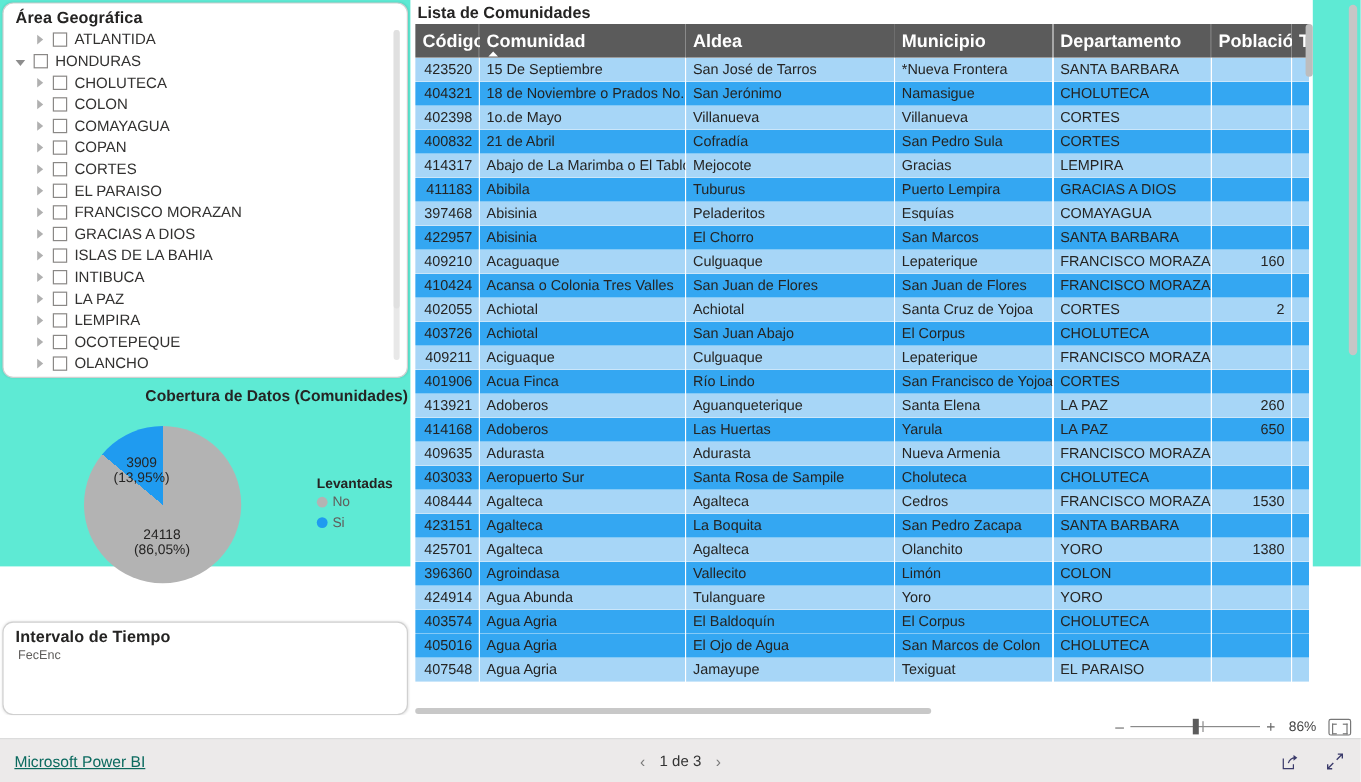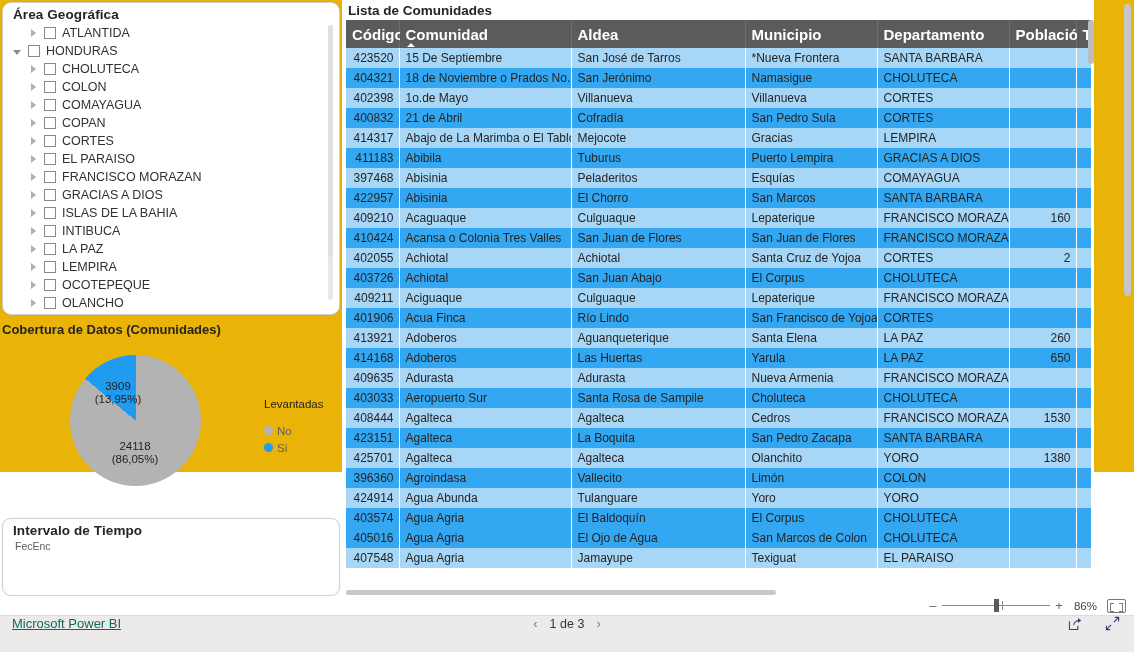--- a/index.html
+++ b/index.html
@@ -6,21 +6,21 @@
   html, body {
     margin: 0; padding: 0;
     width: 1134px; height: 652px;
     overflow: hidden;
     background: #ffffff;
     font-family: "Liberation Sans", sans-serif;
   }
   #root { position: relative; width: 1134px; height: 652px; background: #ffffff; }
 
   
-  #canvas { position: absolute; left: 0; top: 0; width: 1134px; height: 472px; background: #eab308; }
+  #canvas { position: absolute; left: 0; top: 0; width: 1134px; height: 472px; background: #5eead4; }
 
   
   .card {
     position: absolute;
     background: #ffffff;
     border: 1px solid #d0d0d0;
     border-radius: 9px;
     box-shadow: 0 0 2px rgba(0,0,0,.10);
   }
   #geo-card { left: 2px; top: 2px; width: 338px; height: 313px; }
@@ -46,29 +46,29 @@
   .indent { width: 16px; flex: none; }
 
   .tree-scroll {
     position: absolute; right: 6px; top: 22px; width: 5px; height: 275px;
     background: #e8e8e8; border-radius: 3px;
   }
   .tree-scroll i { display:block; width:5px; height:232px; background:#e0e0e0; border-radius:3px;}
 
   
   #pie-wrap { position: absolute; left: 2px; top: 318px; width: 338px; height: 196px; }
-  #pie-title { text-align: left; font-size: 13px; font-weight: bold; color: #252423; padding-top: 4px; }
+  #pie-title { text-align: right; font-size: 13px; font-weight: bold; color: #252423; padding-top: 4px; }
   #pie {
     position: absolute; left: 68px; top: 37px; width: 131px; height: 131px; border-radius: 50%;
   }
   .pie-lab { position: absolute; text-align: center; font-size: 11.5px; color: #252423; line-height: 13px; }
   #lab-si { left: 88px; top: 380px; width: 60px; }
   #lab-no { left: 100px; top: 440px; width: 70px; }
   #legend { position: absolute; left: 264px; top: 398px; }
-  #legend .lg-title { font-size: 11.5px; font-weight: normal; color: #252423; margin-bottom: 12px; }
+  #legend .lg-title { font-size: 11.5px; font-weight: bold; color: #252423; margin-bottom: 0; }
   #legend .lg-item { display: flex; align-items: center; font-size: 11.5px; color: #605e5c; height: 17px; }
   #legend .dot { width: 9px; height: 9px; border-radius: 50%; margin-right: 4px; flex: none; }
 
   
   .slicer-field { font-size: 10.5px; color: #605e5c; padding: 2px 0 3px 12px; }
   .date-row { display: flex; padding-left: 12px; gap: 8px; }
   .date-box {
     width: 92px; height: 22px; border: 1px solid #c8c6c4; background: #fff;
     display: flex; align-items: center; justify-content: space-between;
     padding: 0 5px 0 7px; font-size: 11.5px; color: #252423;
@@ -112,21 +112,21 @@
   #zoom-thumb { position: absolute; left: 52px; top: -6px; width: 5px; height: 13px; background: #5c5c5c; }
   #zoom-tick  { position: absolute; left: 60px; top: -4px; width: 1px; height: 9px; background: #8a8a8a; }
   #zoom-pct { font-size: 11.5px; color: #444; margin: 0 10px 0 8px; }
   #fit-btn { width: 19px; height: 14px; border: 1px solid #777; border-radius: 2px; position: relative; }
   #fit-btn:before, #fit-btn:after { content:""; position:absolute; top:3px; width:3px; height:7px; border:1px solid #777; }
   #fit-btn:before { left:2px; border-right:none; }
   #fit-btn:after  { right:2px; border-left:none; }
 
   
   #footer { position: absolute; left: 0; top: 615px; width: 1134px; height: 37px; background: #eceaea;
-            border-top: 1px solid #dcdcdc; display: flex; }
+            border-top: 1px solid #dcdcdc; display: flex; align-items: center; }
   #pbi-link { margin-left: 12px; font-size: 13px; color: #0b6a5f; text-decoration: underline; }
   #pager { position: absolute; left: 0; right: 0; display: flex; align-items: center; justify-content: center; gap: 12px; }
   #pager .arw { font-size: 13px; color: #7a7a7a; }
   #pager .pg { font-size: 12.5px; color: #333; }
   #foot-icons { position: absolute; right: 14px; display: flex; align-items: center; gap: 22px; }
   .ficon svg { display: block; }
 </style>
 </head>
 <body>
 

